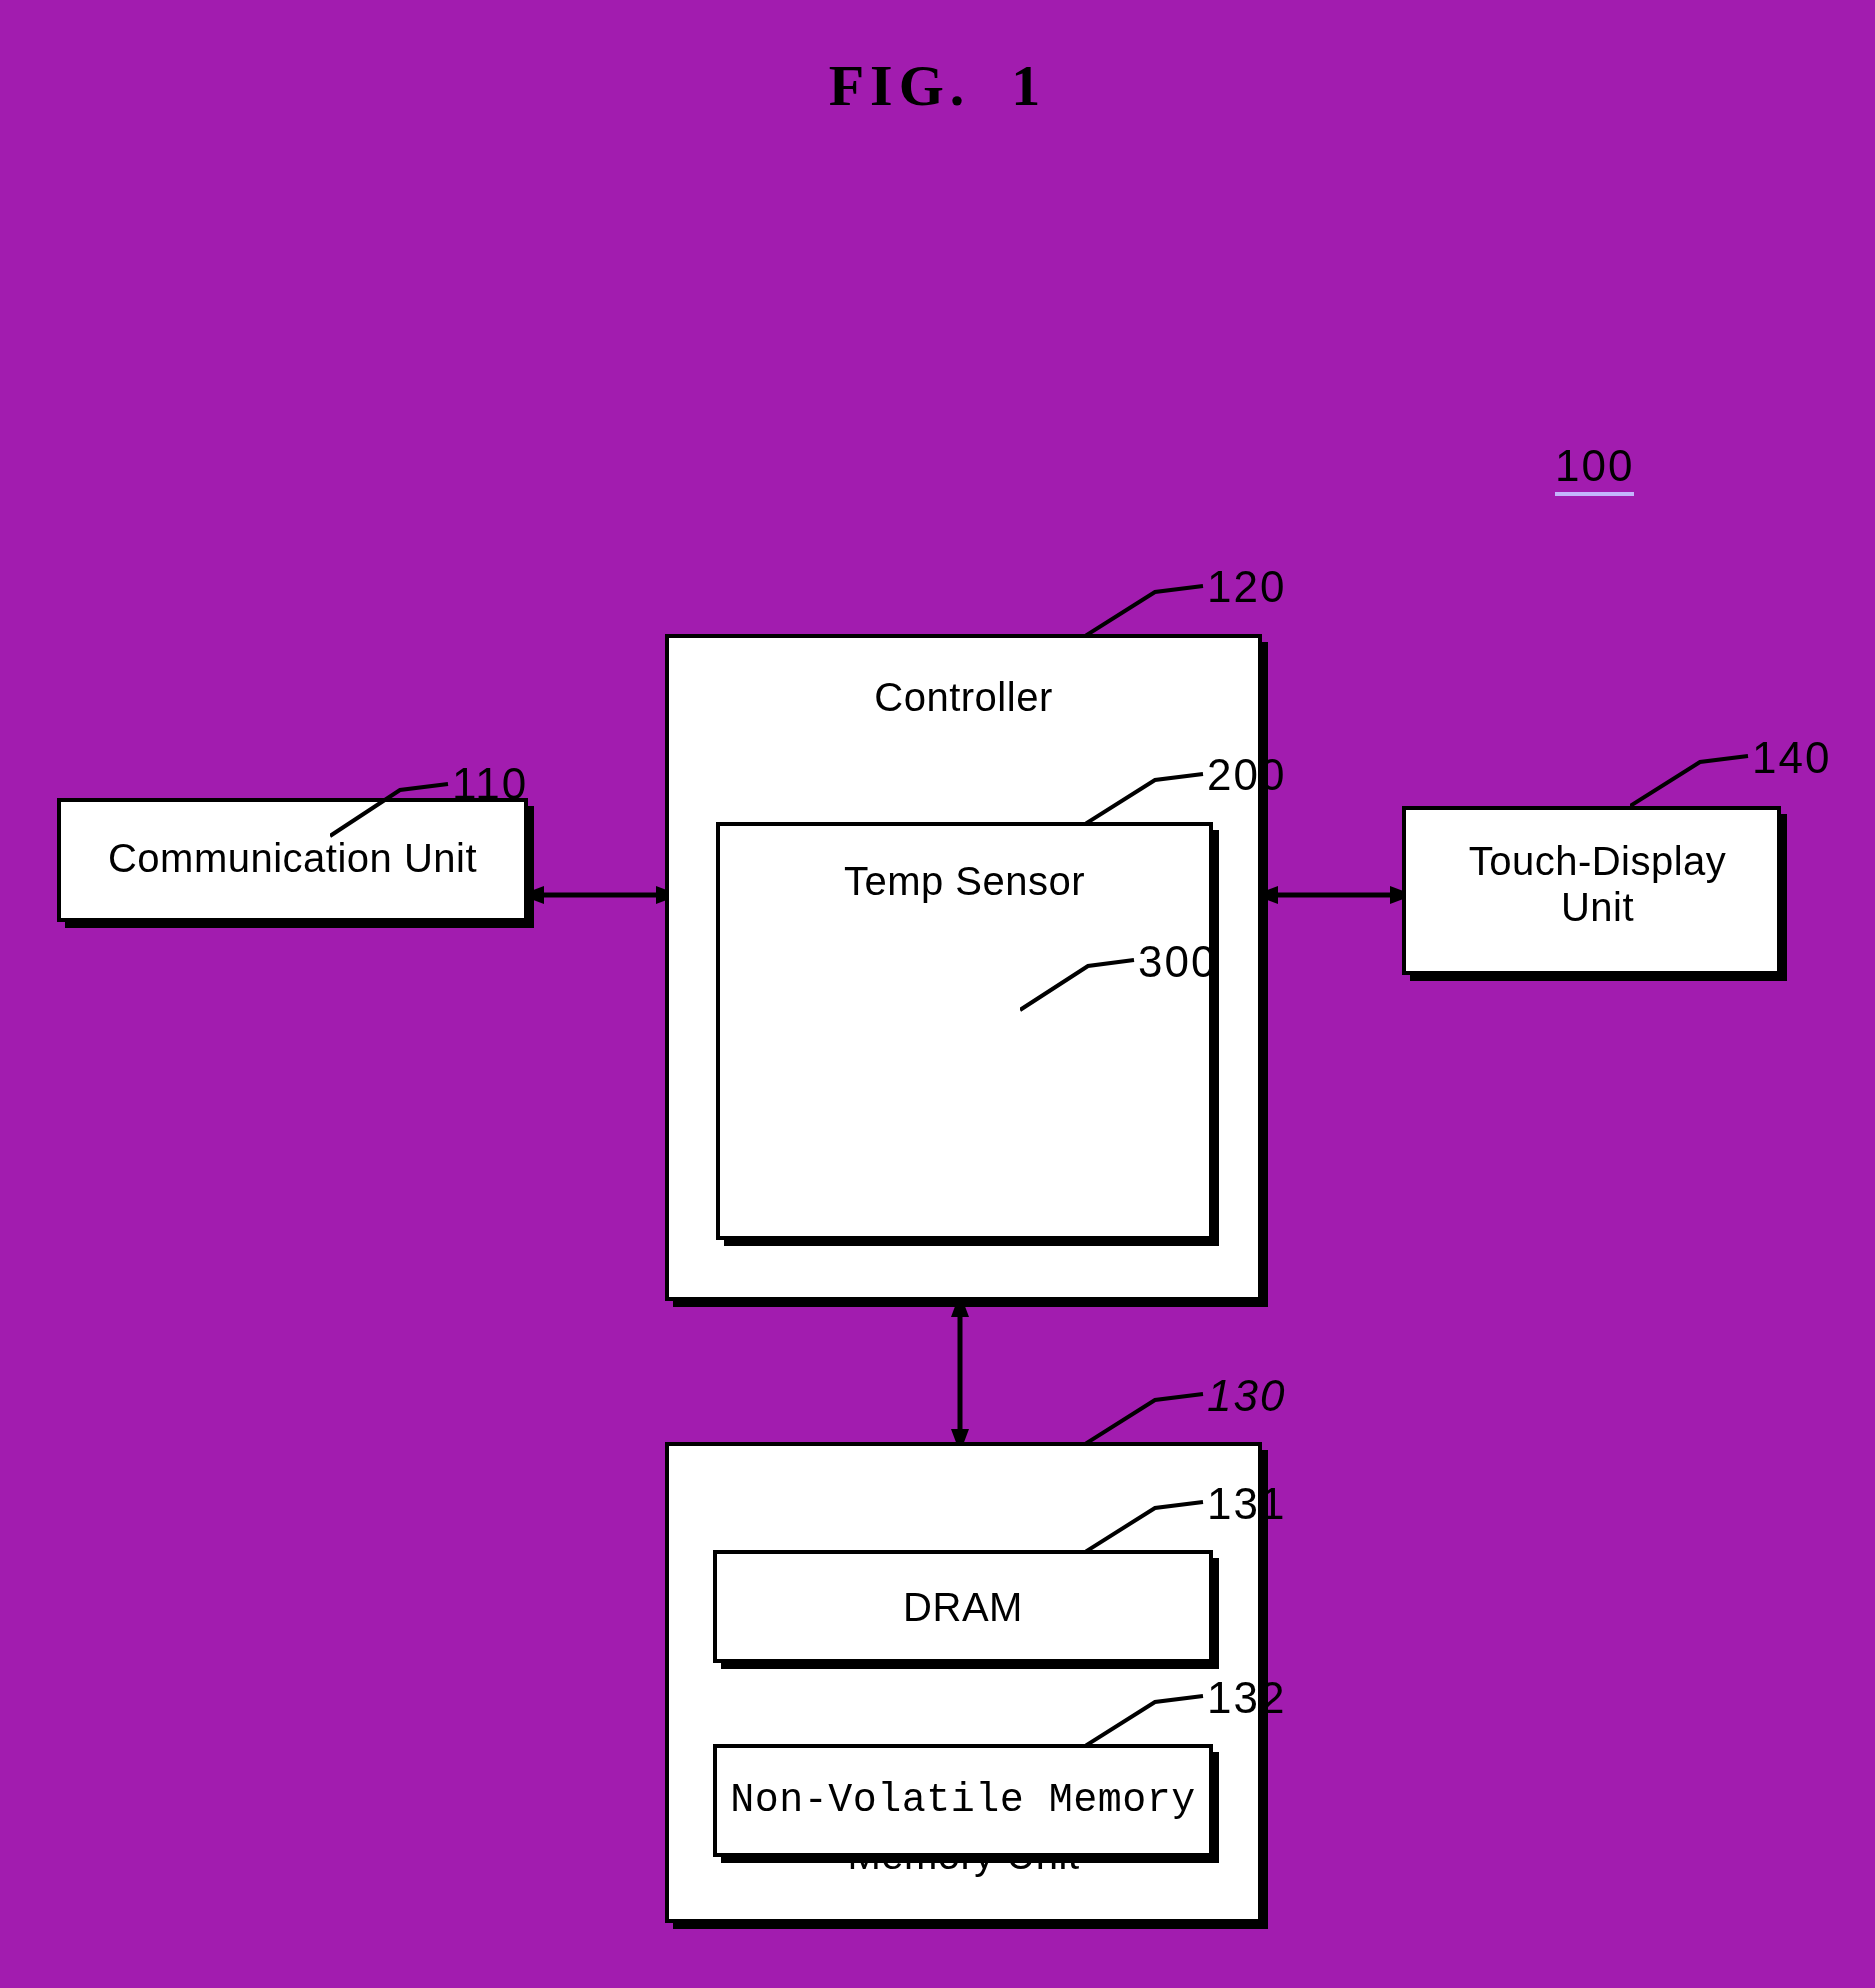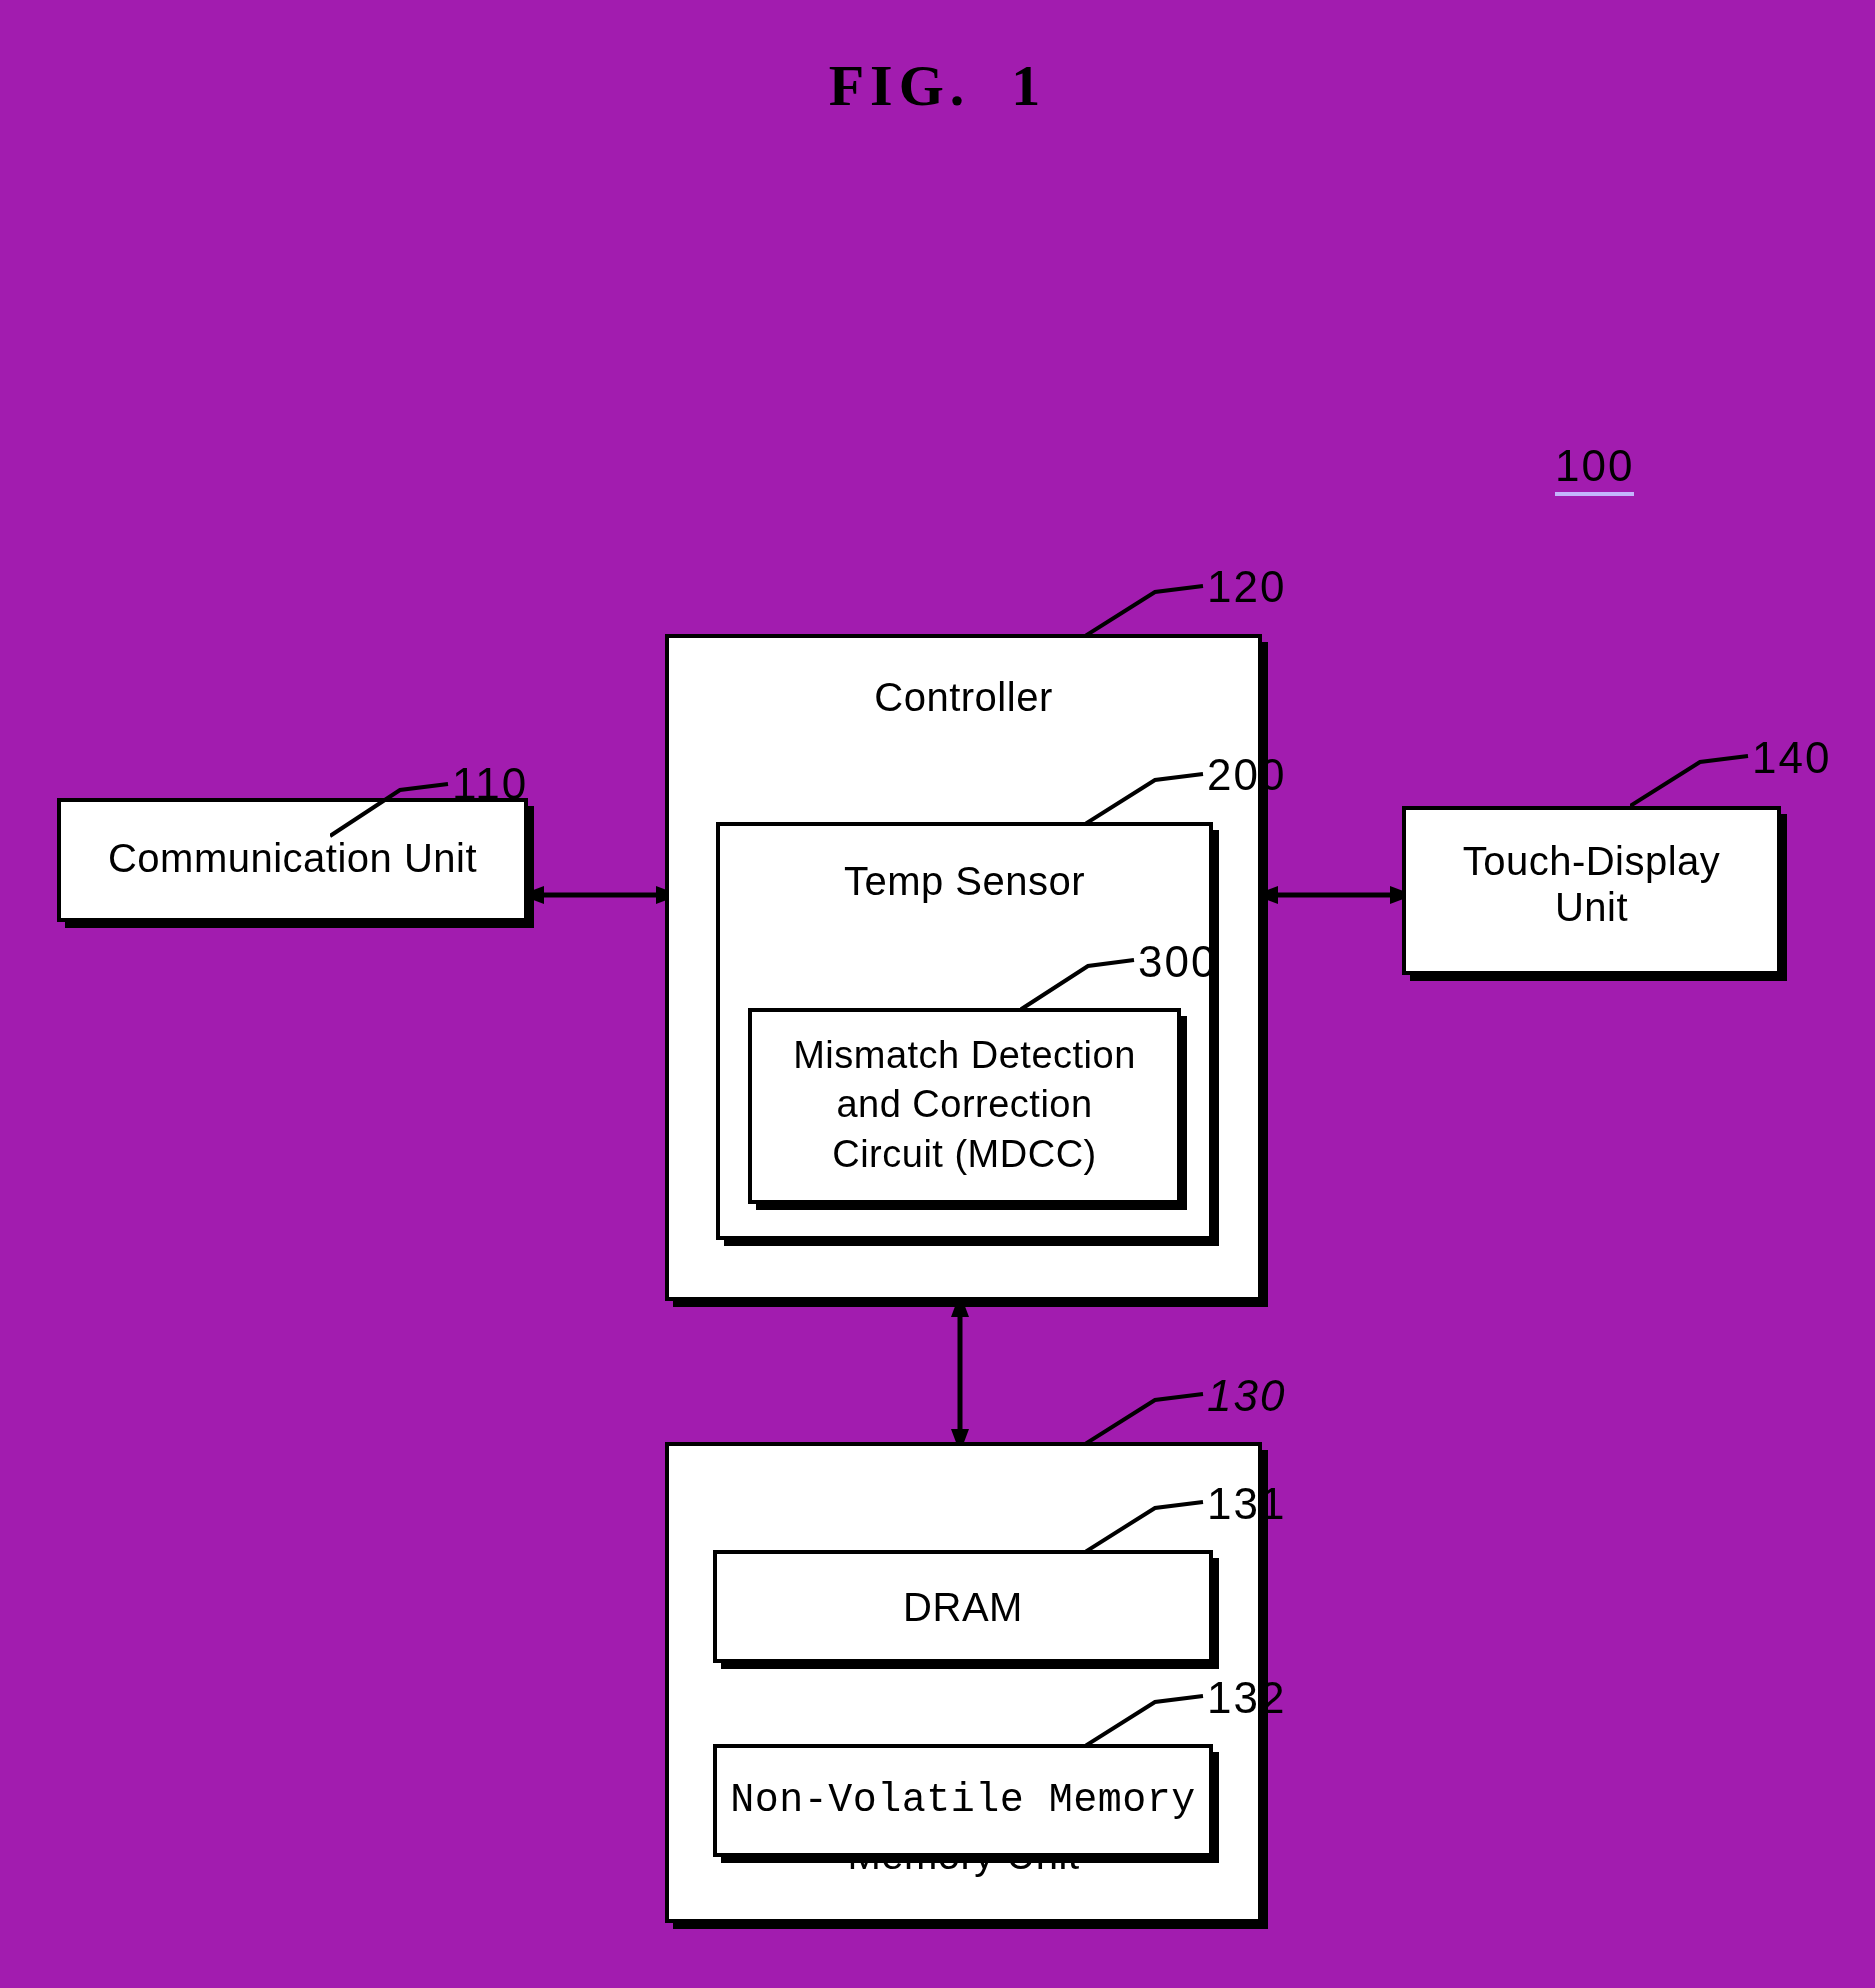--- a/index.html
+++ b/index.html
@@ -76,21 +76,21 @@
   
   #mdcc-box { left: 748px; top: 1008px; width: 433px; height: 196px; }
   #mdcc-title { top: 19px; font-size: 38px; line-height: 1.30; }
 
   
   #comm-box { left: 57px; top: 798px; width: 471px; height: 124px; }
   #comm-title { top: 33px; }
 
   
   #touch-box { left: 1402px; top: 806px; width: 379px; height: 169px; }
-  #touch-title { top: 28px; }
+  #touch-title { top: 28px; padding-left: 6px; }
 
   
   #memory-box { left: 665px; top: 1442px; width: 597px; height: 481px; }
   #memory-title { top: 386px; }
 
   
   #dram-box { left: 713px; top: 1550px; width: 500px; height: 113px; }
   #dram-title { top: 30px; }
 
   
@@ -148,25 +148,20 @@
   </div>
 
   <div class="box" id="controller-box">
     <div class="box-title" id="controller-title">Controller</div>
   </div>
 
   <div class="box" id="temp-sensor-box">
     <div class="box-title" id="temp-sensor-title">Temp Sensor</div>
   </div>
 
-  <div class="box" id="mdcc-box">
-    <div class="box-title" id="mdcc-title">Mismatch Detection
-and Correction
-Circuit (MDCC)</div>
-  </div>
 
   <div class="box" id="touch-box">
     <div class="box-title" id="touch-title">Touch-Display
 Unit</div>
   </div>
 
   <div class="box" id="memory-box">
     <div class="box-title" id="memory-title">Memory Unit</div>
   </div>
 

